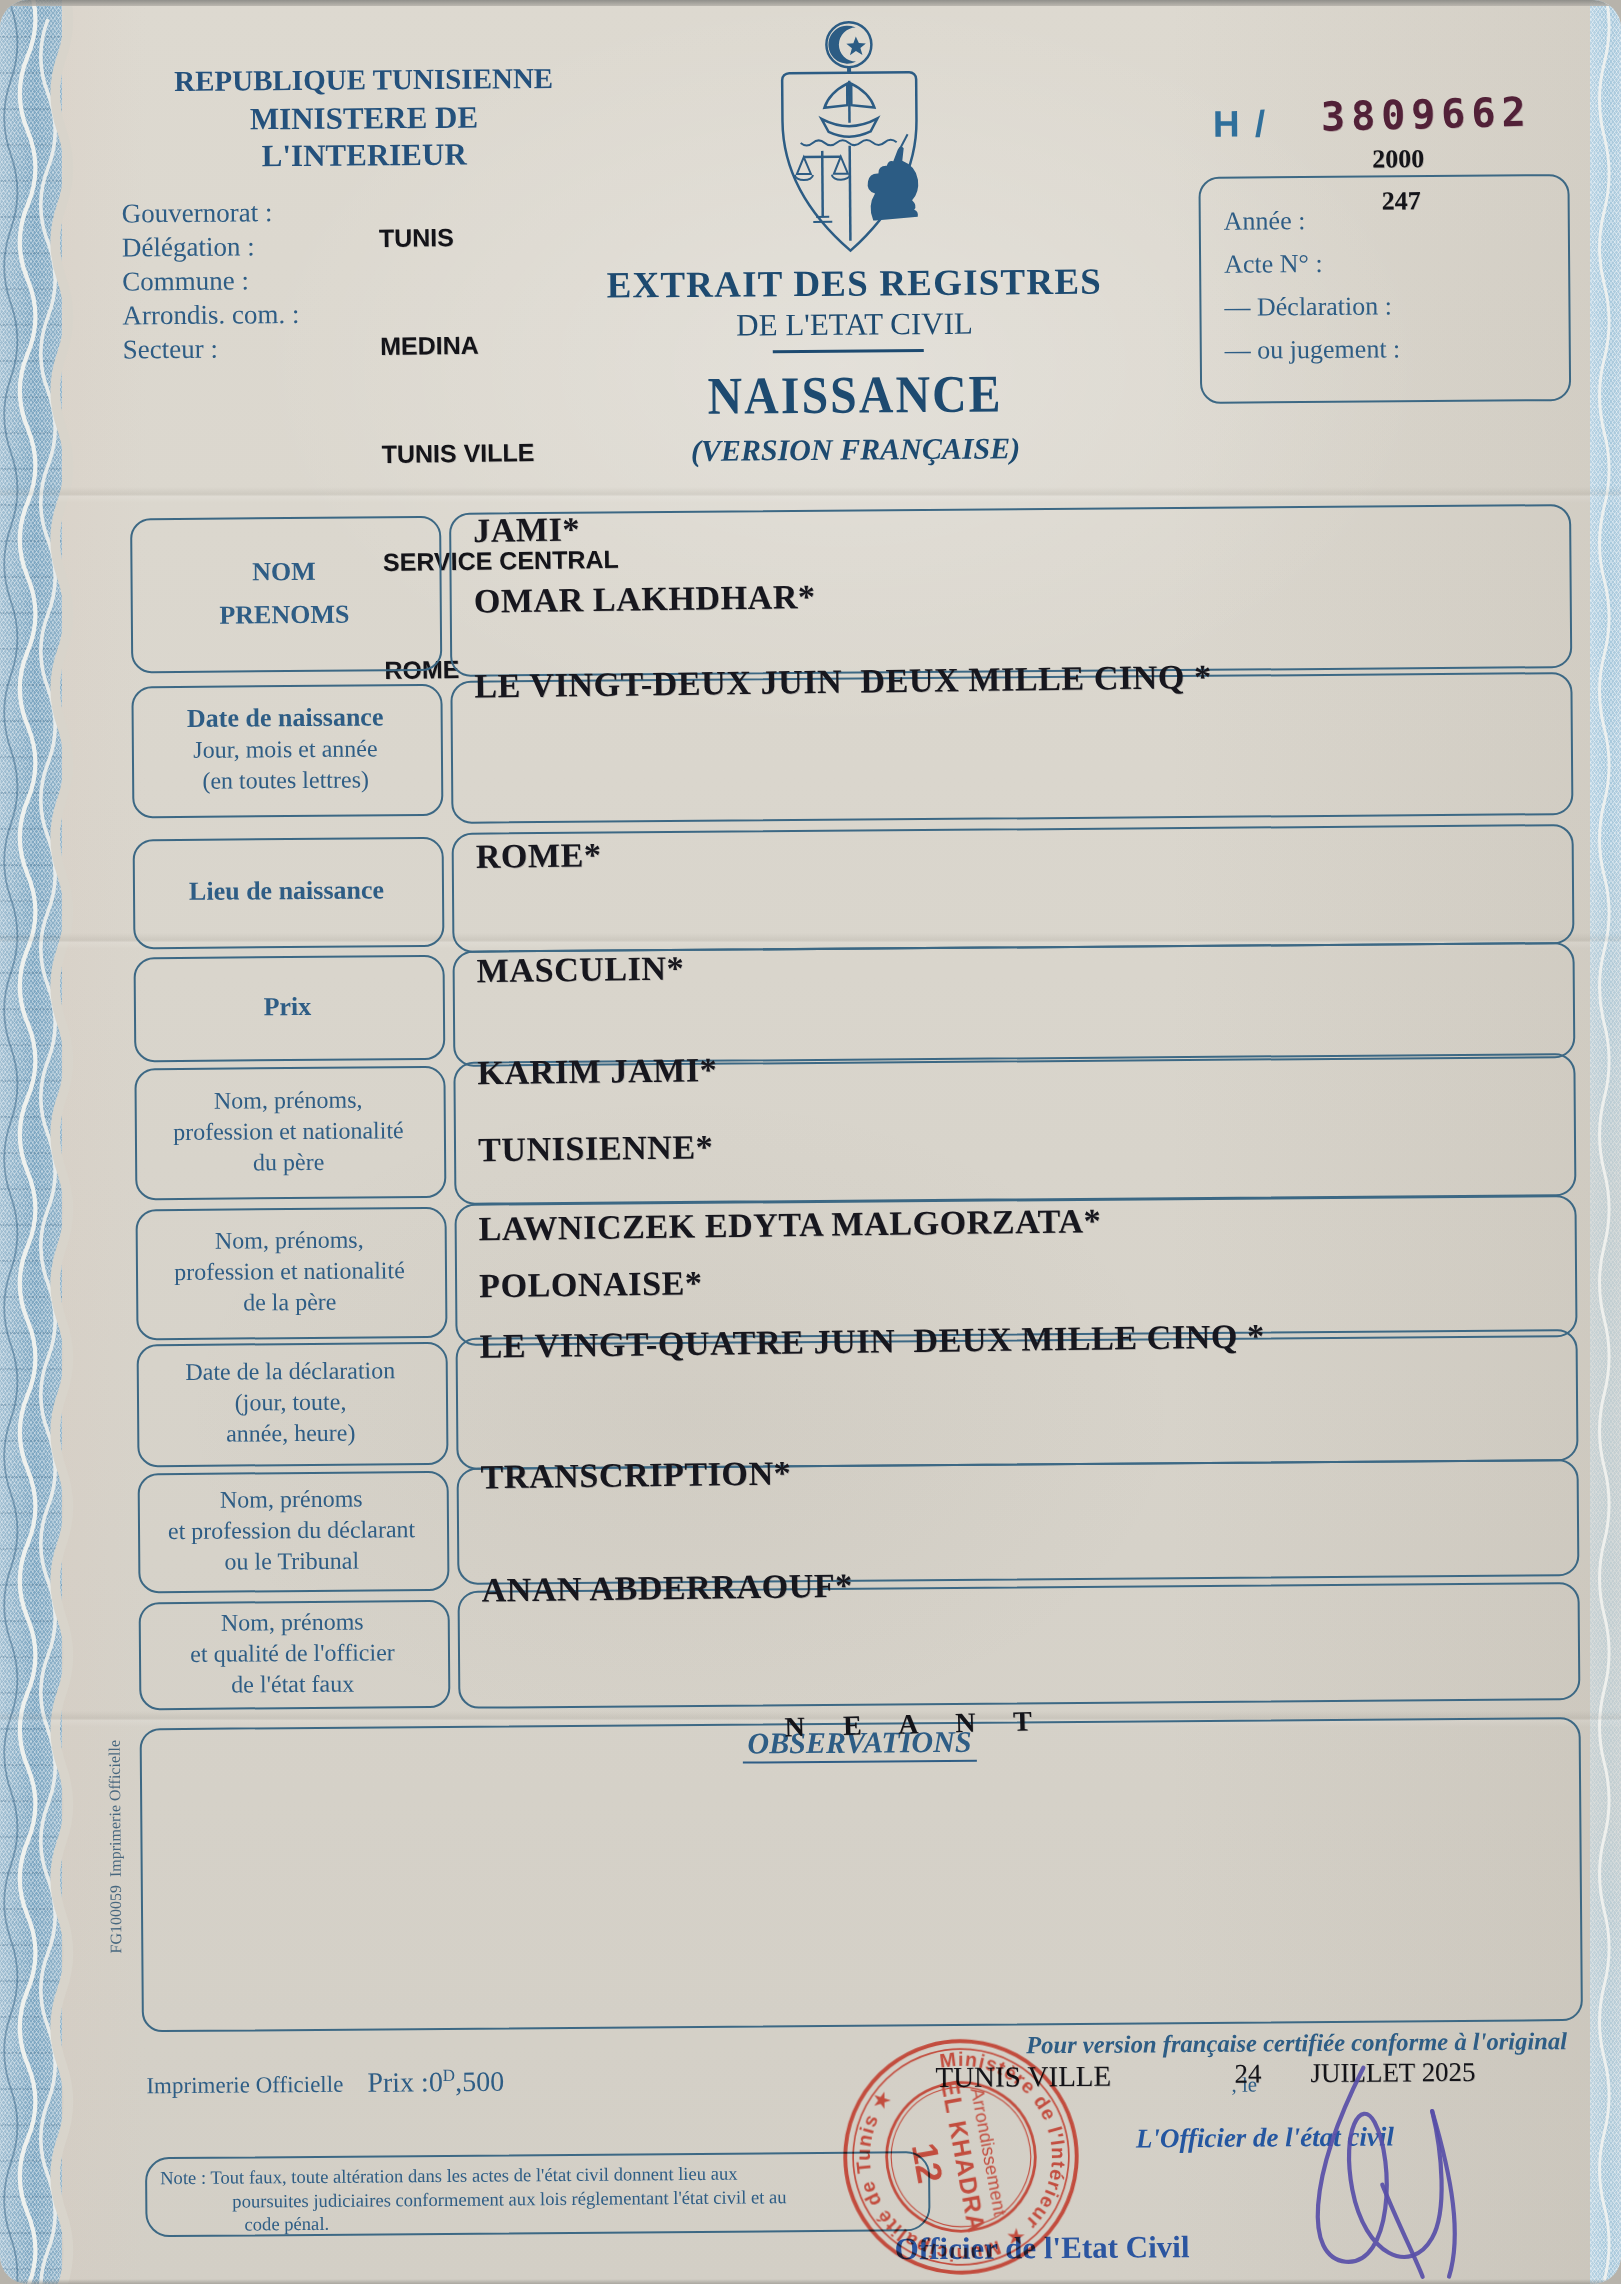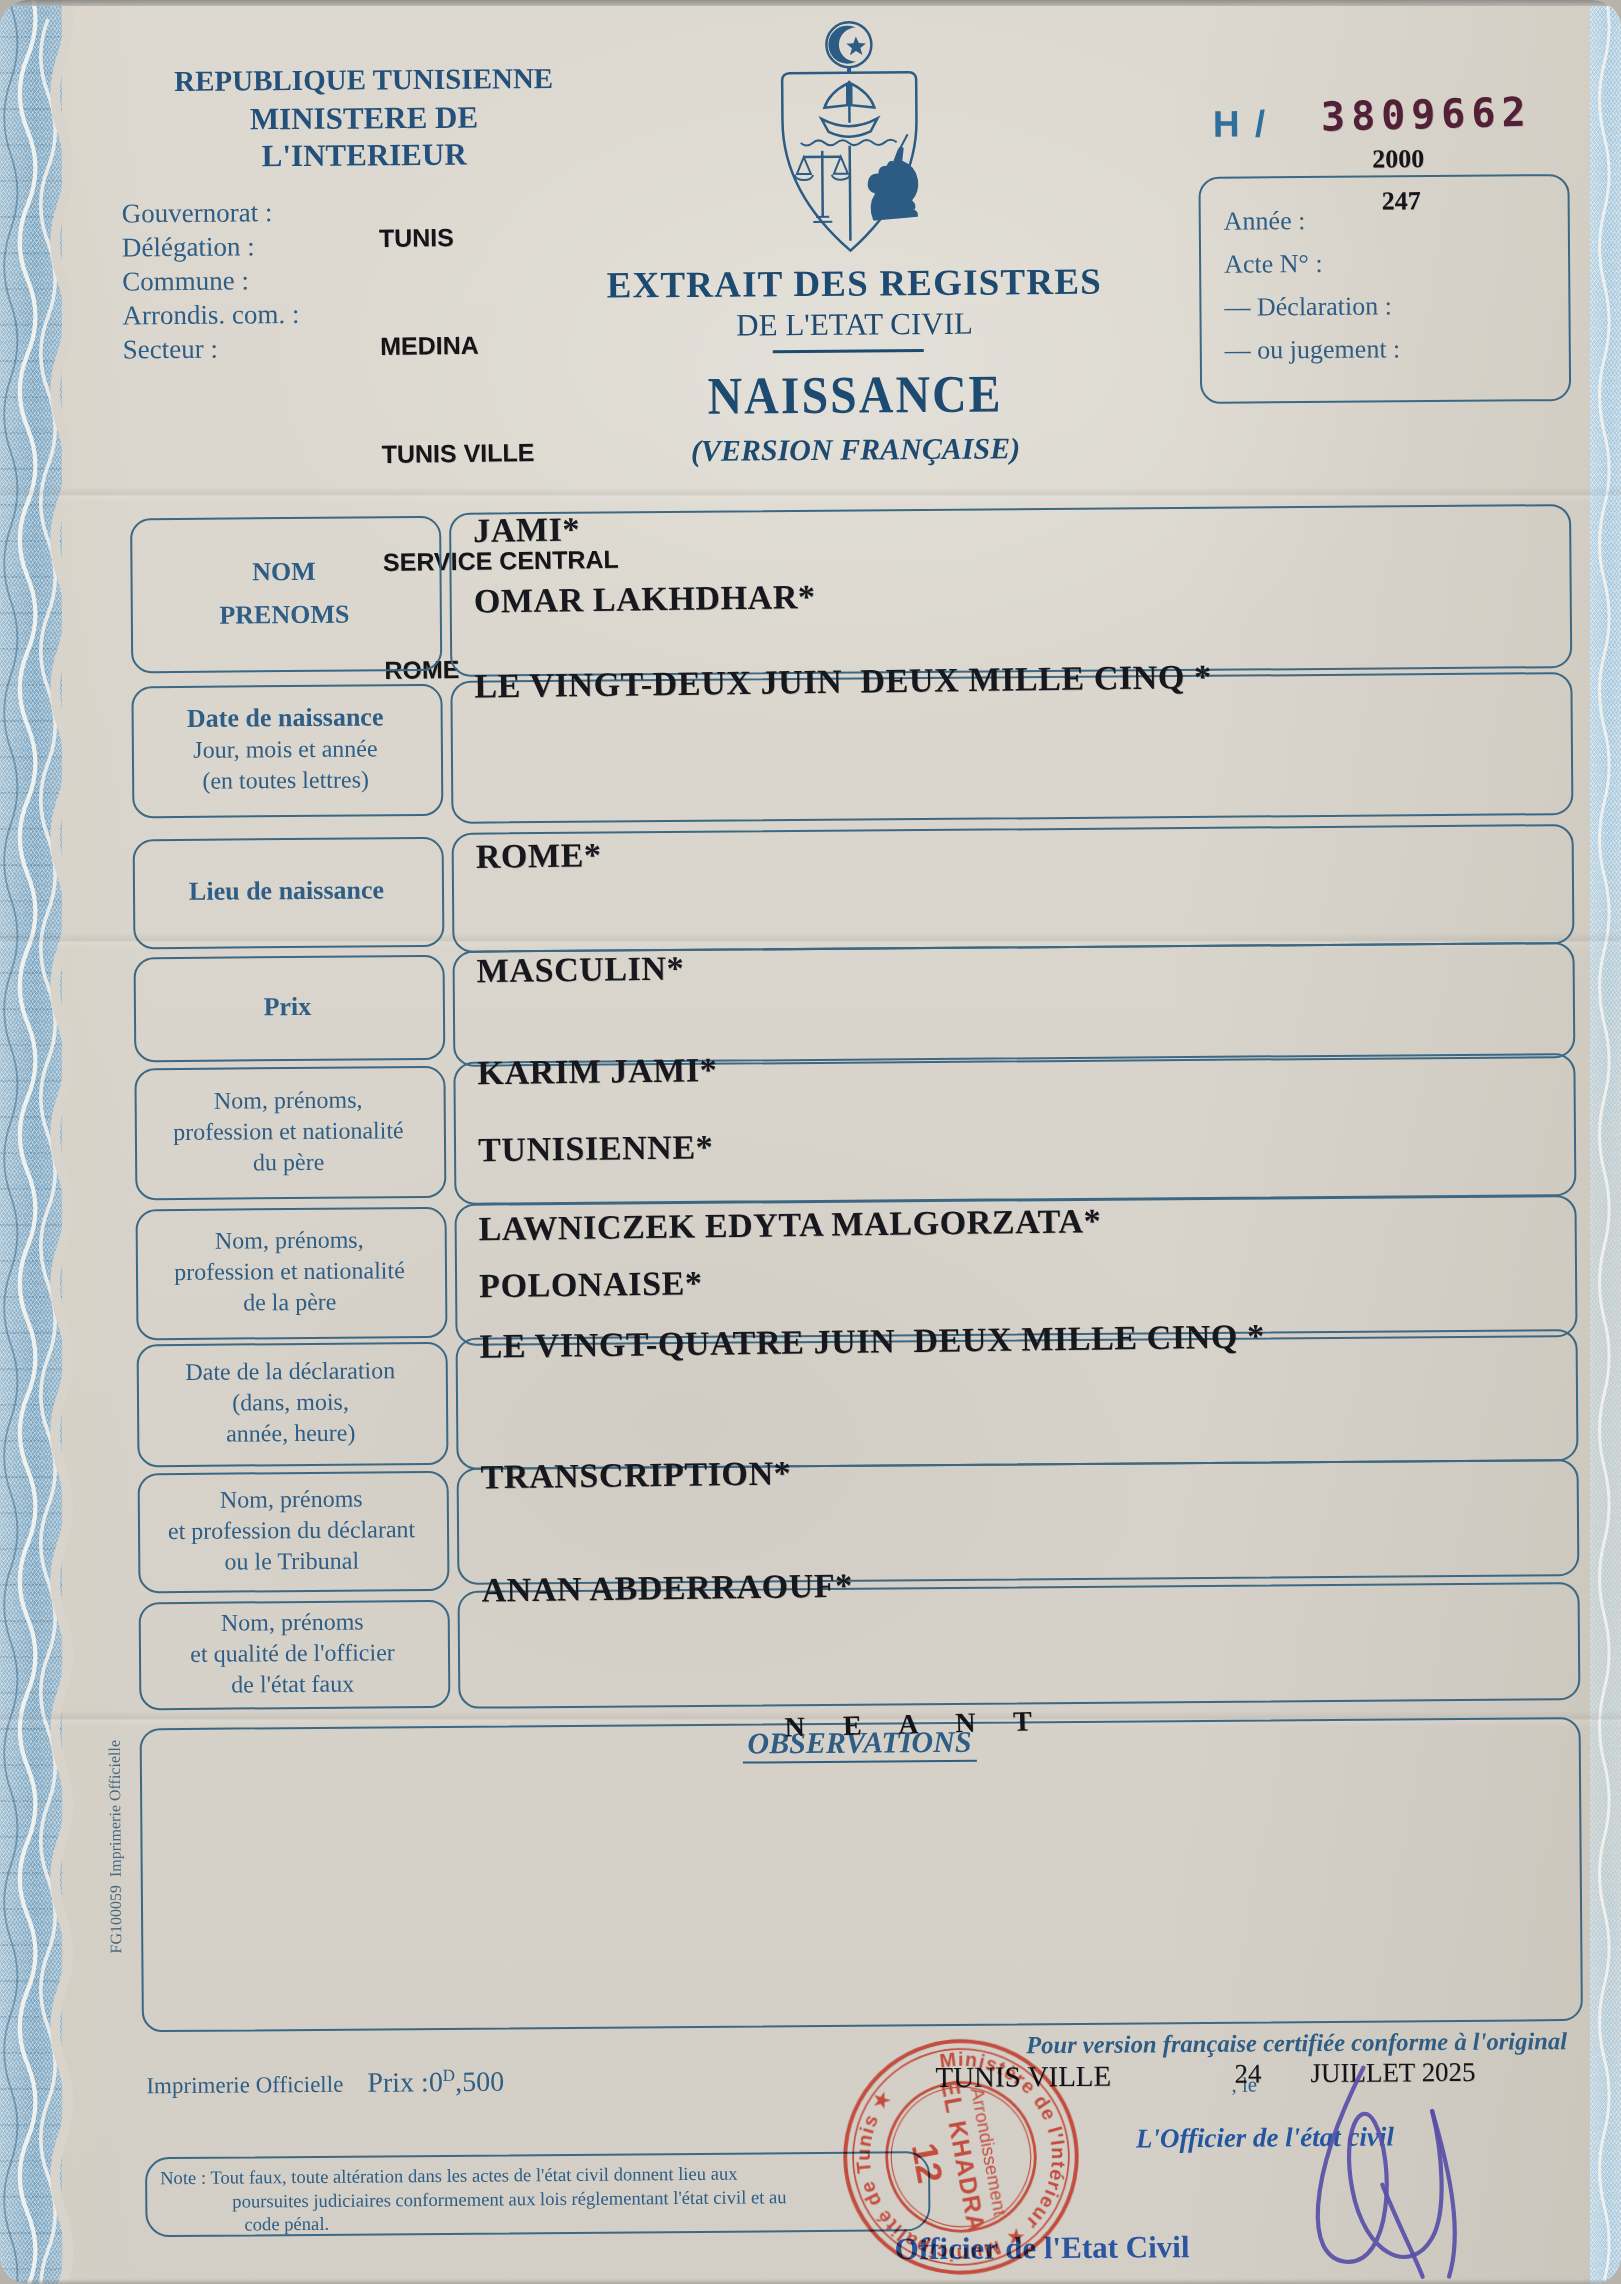--- a/index.html
+++ b/index.html
@@ -162,21 +162,21 @@
     </div>
     <div class="box" style="left:135px;top:1204px;width:307px;height:127px;"></div>
     <div class="labstack" style="left:135px;top:1204px;width:307px;height:127px;">
       <div class="ln">Nom, prénoms,</div>
       <div class="ln">profession et nationalité</div>
       <div class="ln">de la père</div>
     </div>
     <div class="box" style="left:135px;top:1339px;width:307px;height:119px;"></div>
     <div class="labstack" style="left:135px;top:1339px;width:307px;height:119px;">
       <div class="ln">Date de la déclaration</div>
-      <div class="ln">(dans, mois,</div>
+      <div class="ln">(jour, toute,</div>
       <div class="ln">année, heure)</div>
     </div>
     <div class="box" style="left:135px;top:1468px;width:307px;height:116px;"></div>
     <div class="labstack" style="left:135px;top:1468px;width:307px;height:116px;">
       <div class="ln">Nom, prénoms</div>
       <div class="ln">et profession du déclarant</div>
       <div class="ln">ou le Tribunal</div>
     </div>
     <div class="box" style="left:135px;top:1597px;width:307px;height:104px;"></div>
     <div class="labstack" style="left:135px;top:1597px;width:307px;height:104px;">

